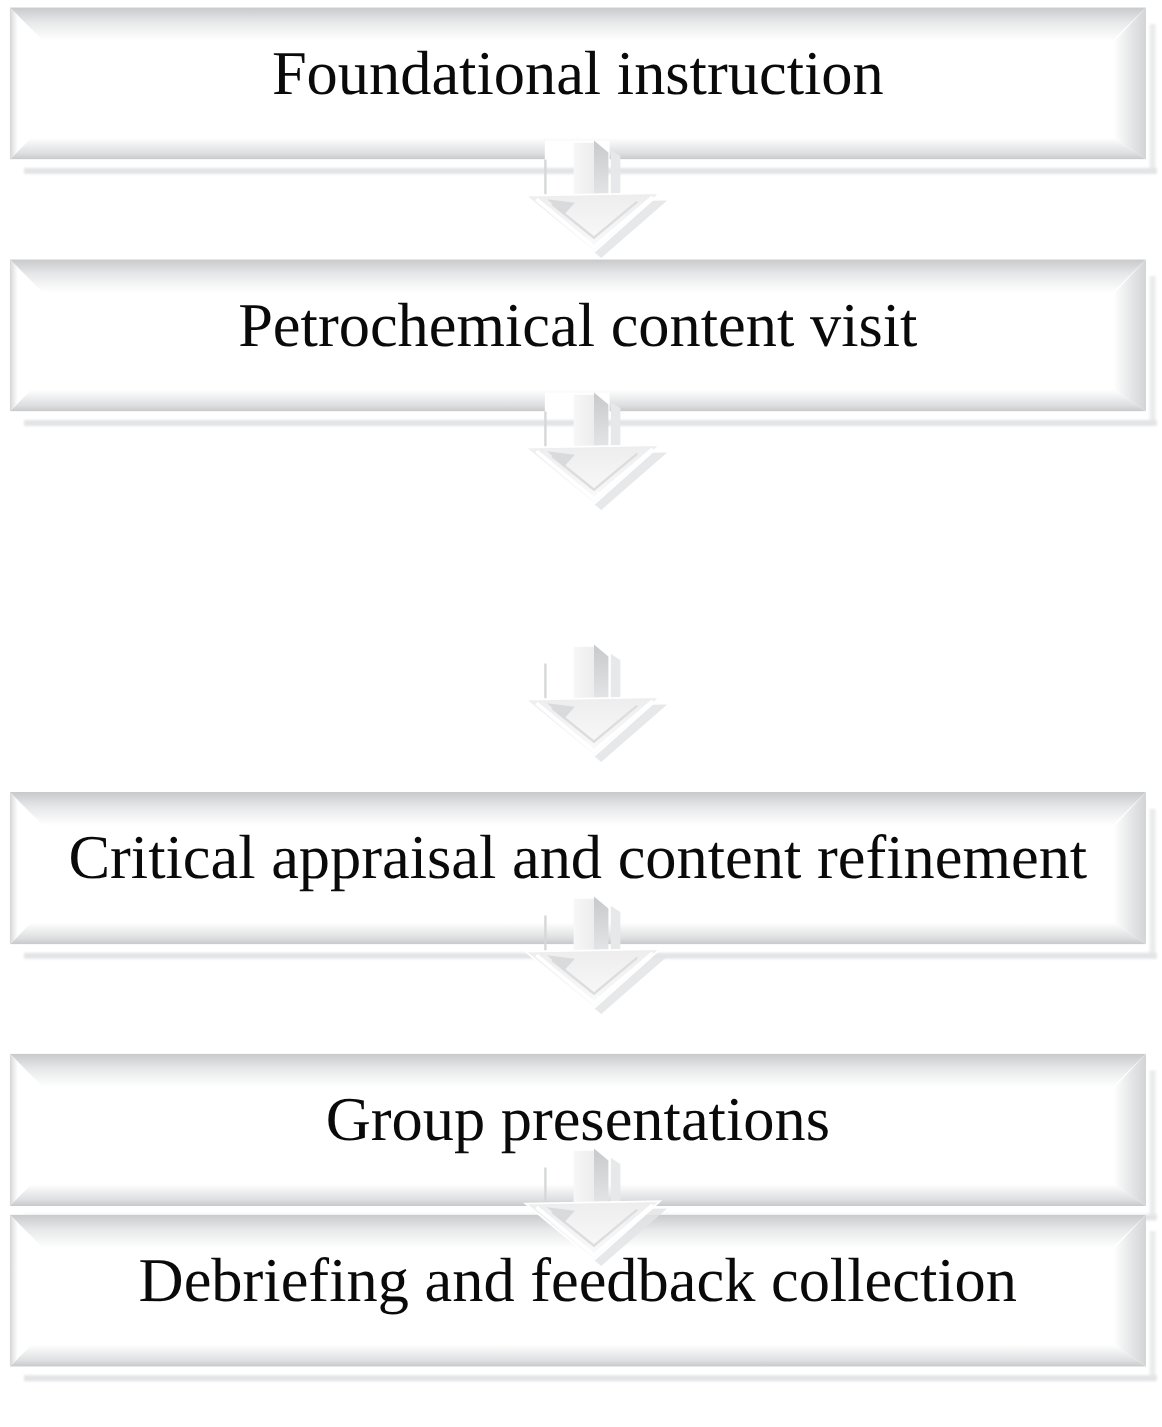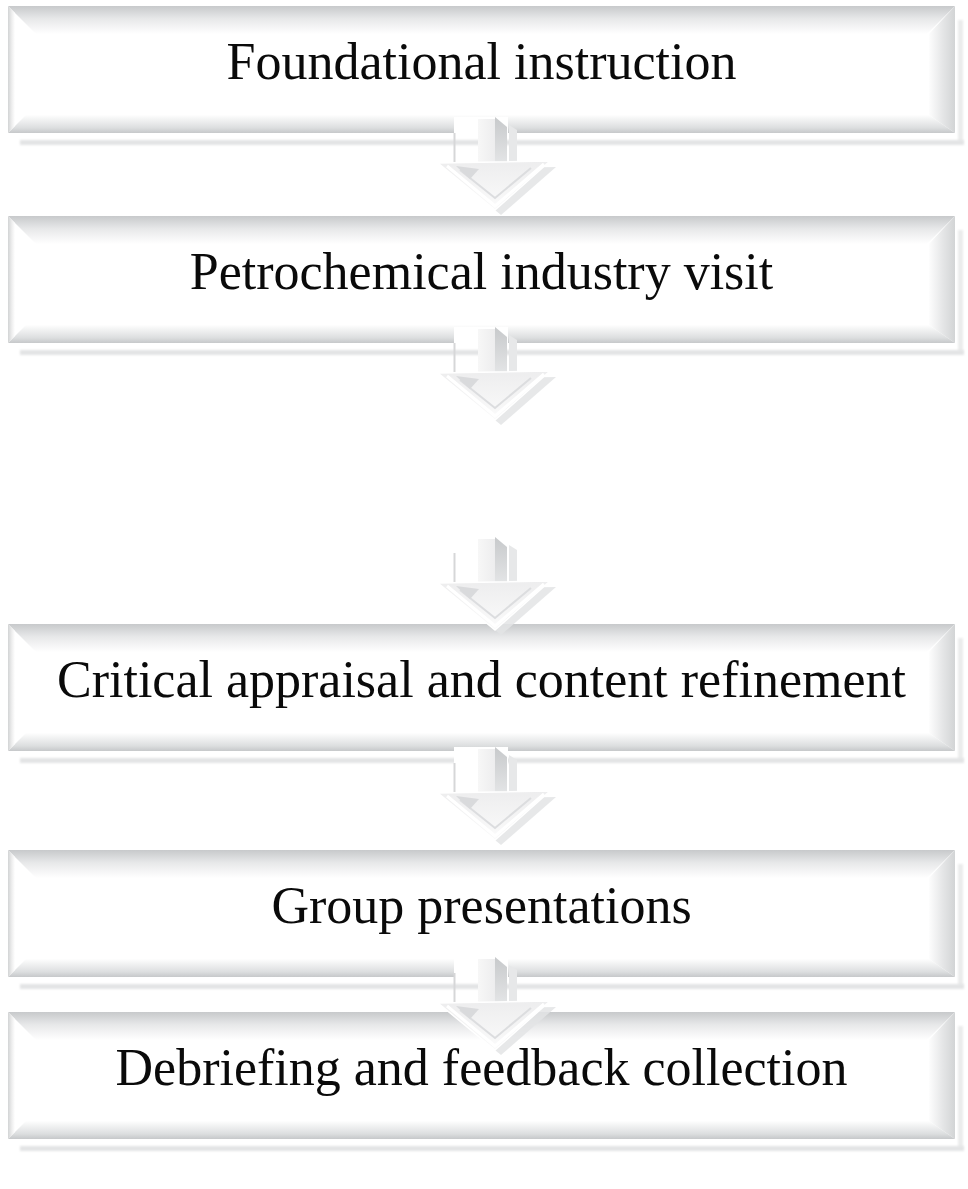--- a/index.html
+++ b/index.html
@@ -116,51 +116,51 @@
     <svg viewBox="0 0 126 98">
         <use href="#arrow3d"></use>
       </svg>
   </div>
 
   <div class="step" style="top:216px">
     <span class="bevel bevel-top"></span>
     <span class="bevel bevel-right"></span>
     <span class="bevel bevel-bottom"></span>
     <span class="bevel bevel-left"></span>
-    <div class="step-label">Petrochemical industry visit</div>
+    <div class="step-label">Petrochemical content visit</div>
   </div>
 
   <div class="arrow" style="top:327px">
     <svg viewBox="0 0 126 98">
         <use href="#arrow3d"></use>
       </svg>
   </div>
 
 
   <div class="arrow" style="top:537px">
     <svg viewBox="0 0 126 98">
         <use href="#arrow3d"></use>
       </svg>
   </div>
 
-  <div class="step" style="top:624px">
+  <div class="step" style="top:660px">
     <span class="bevel bevel-top"></span>
     <span class="bevel bevel-right"></span>
     <span class="bevel bevel-bottom"></span>
     <span class="bevel bevel-left"></span>
     <div class="step-label">Critical appraisal and content refinement</div>
   </div>
 
   <div class="arrow" style="top:747px">
     <svg viewBox="0 0 126 98">
         <use href="#arrow3d"></use>
       </svg>
   </div>
 
-  <div class="step" style="top:850px">
+  <div class="step" style="top:878px">
     <span class="bevel bevel-top"></span>
     <span class="bevel bevel-right"></span>
     <span class="bevel bevel-bottom"></span>
     <span class="bevel bevel-left"></span>
     <div class="step-label">Group presentations</div>
   </div>
 
   <div class="arrow" style="top:957px">
     <svg viewBox="0 0 126 98">
         <use href="#arrow3d"></use>

